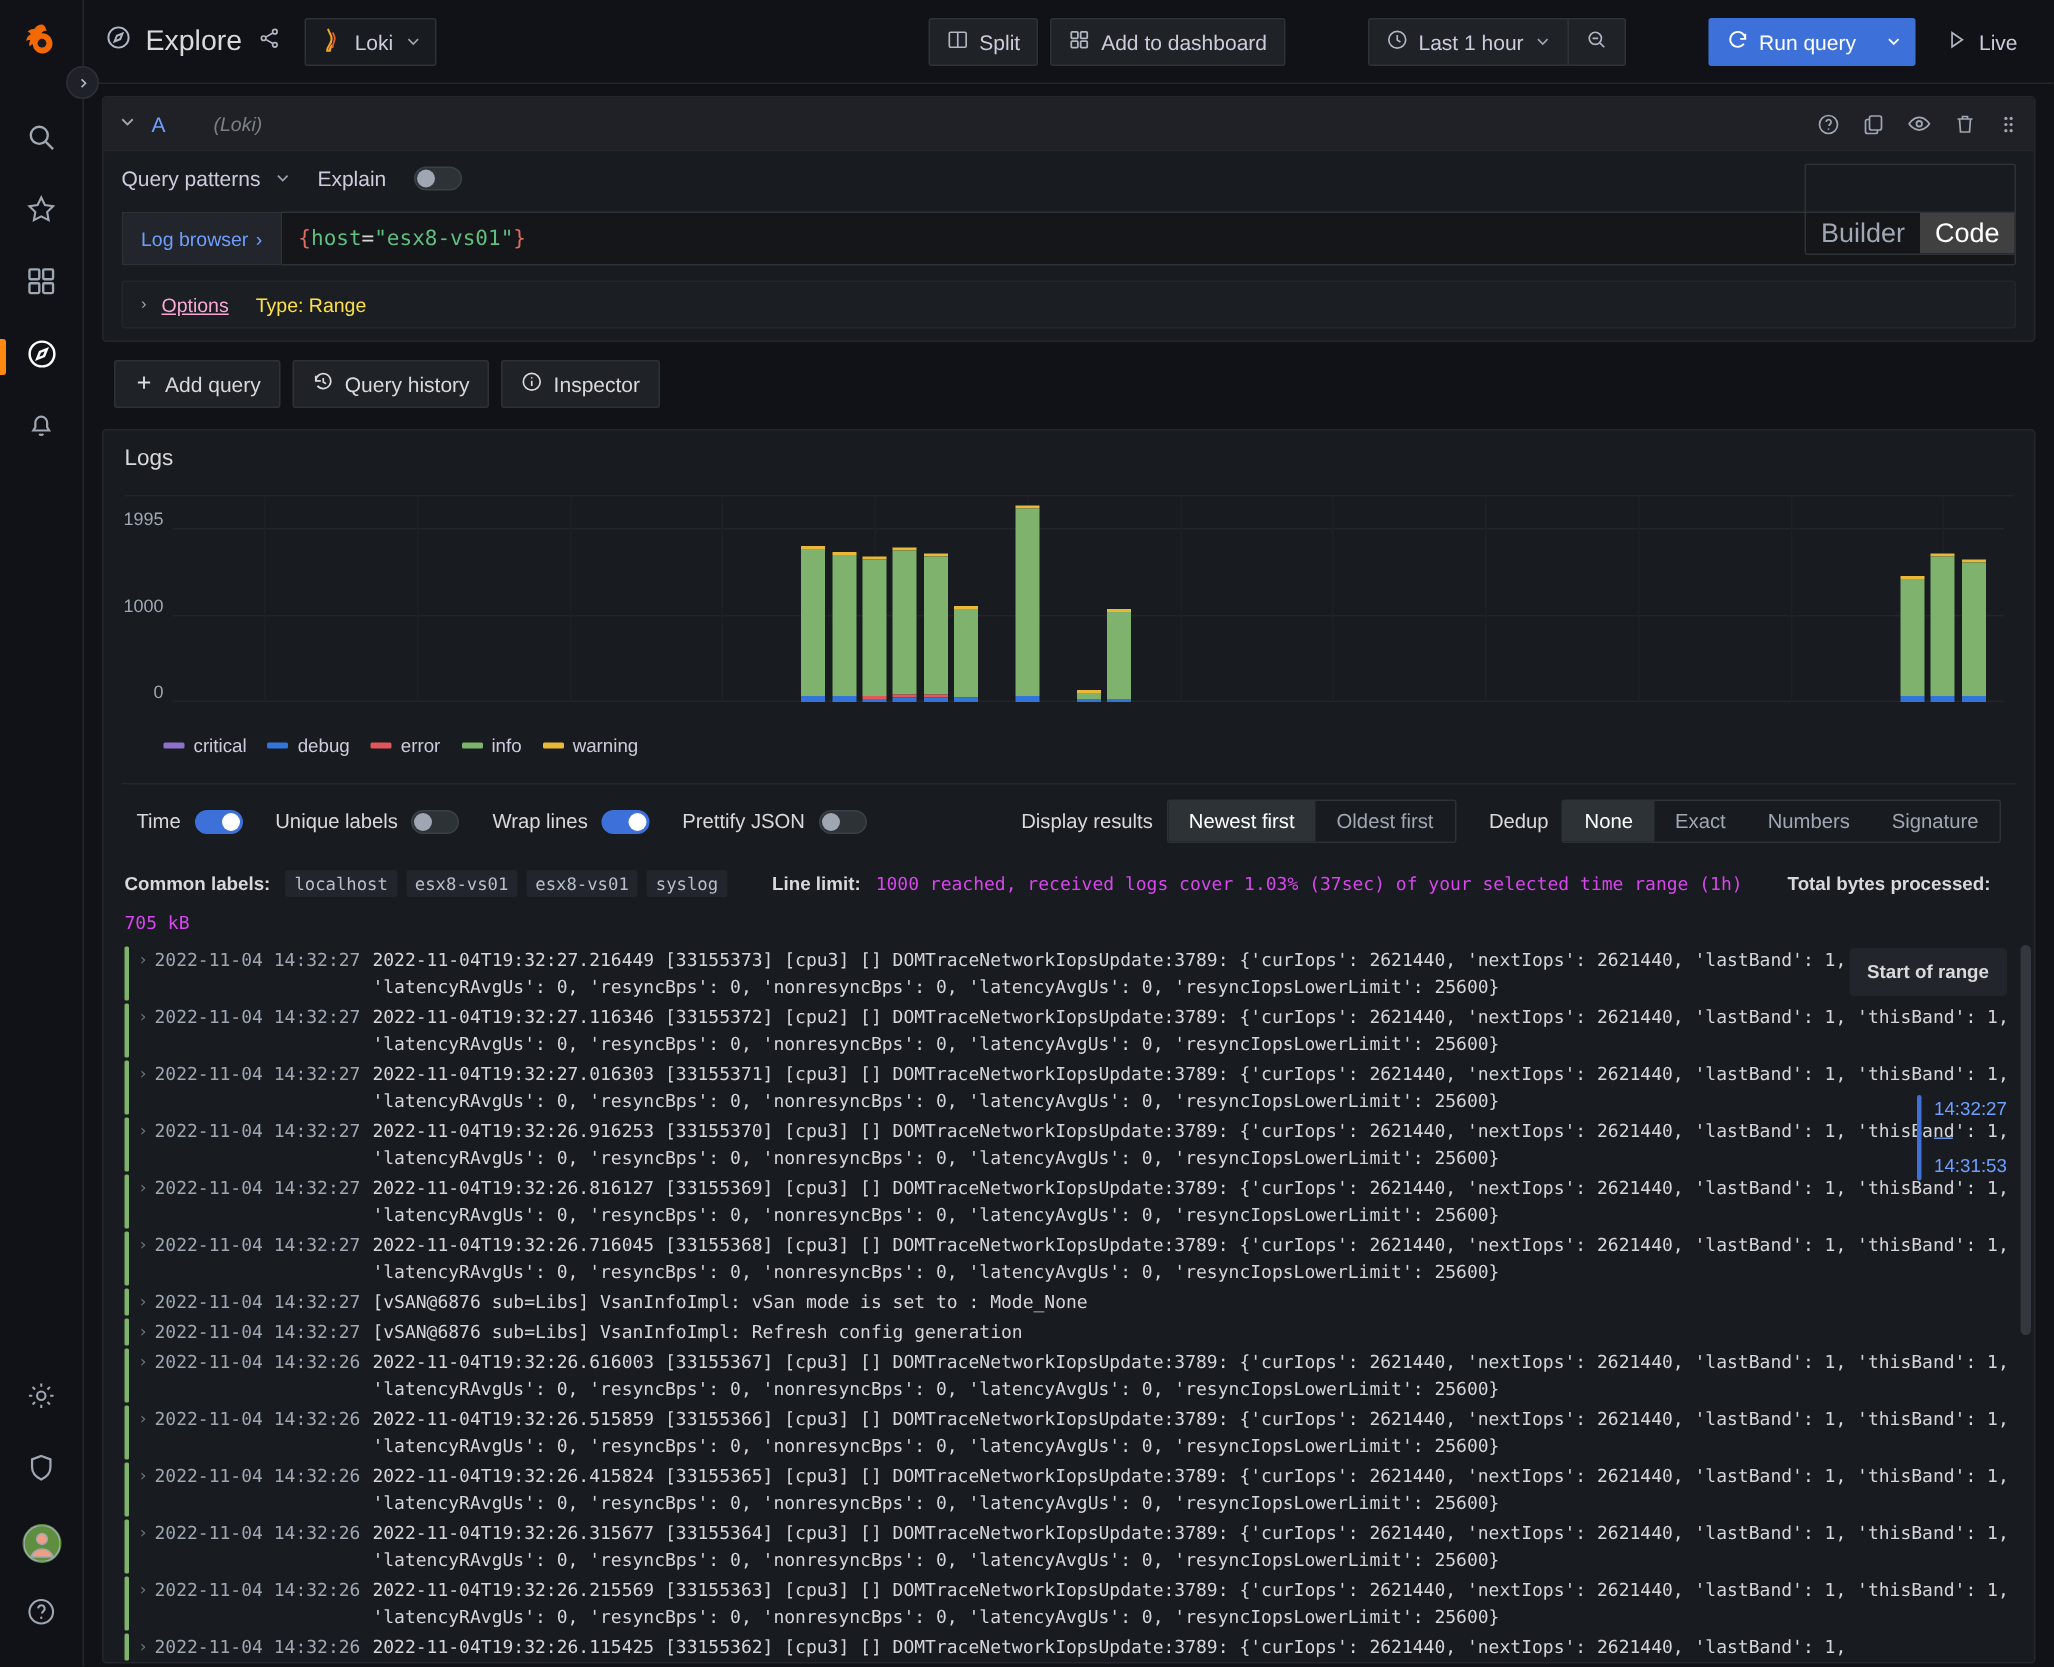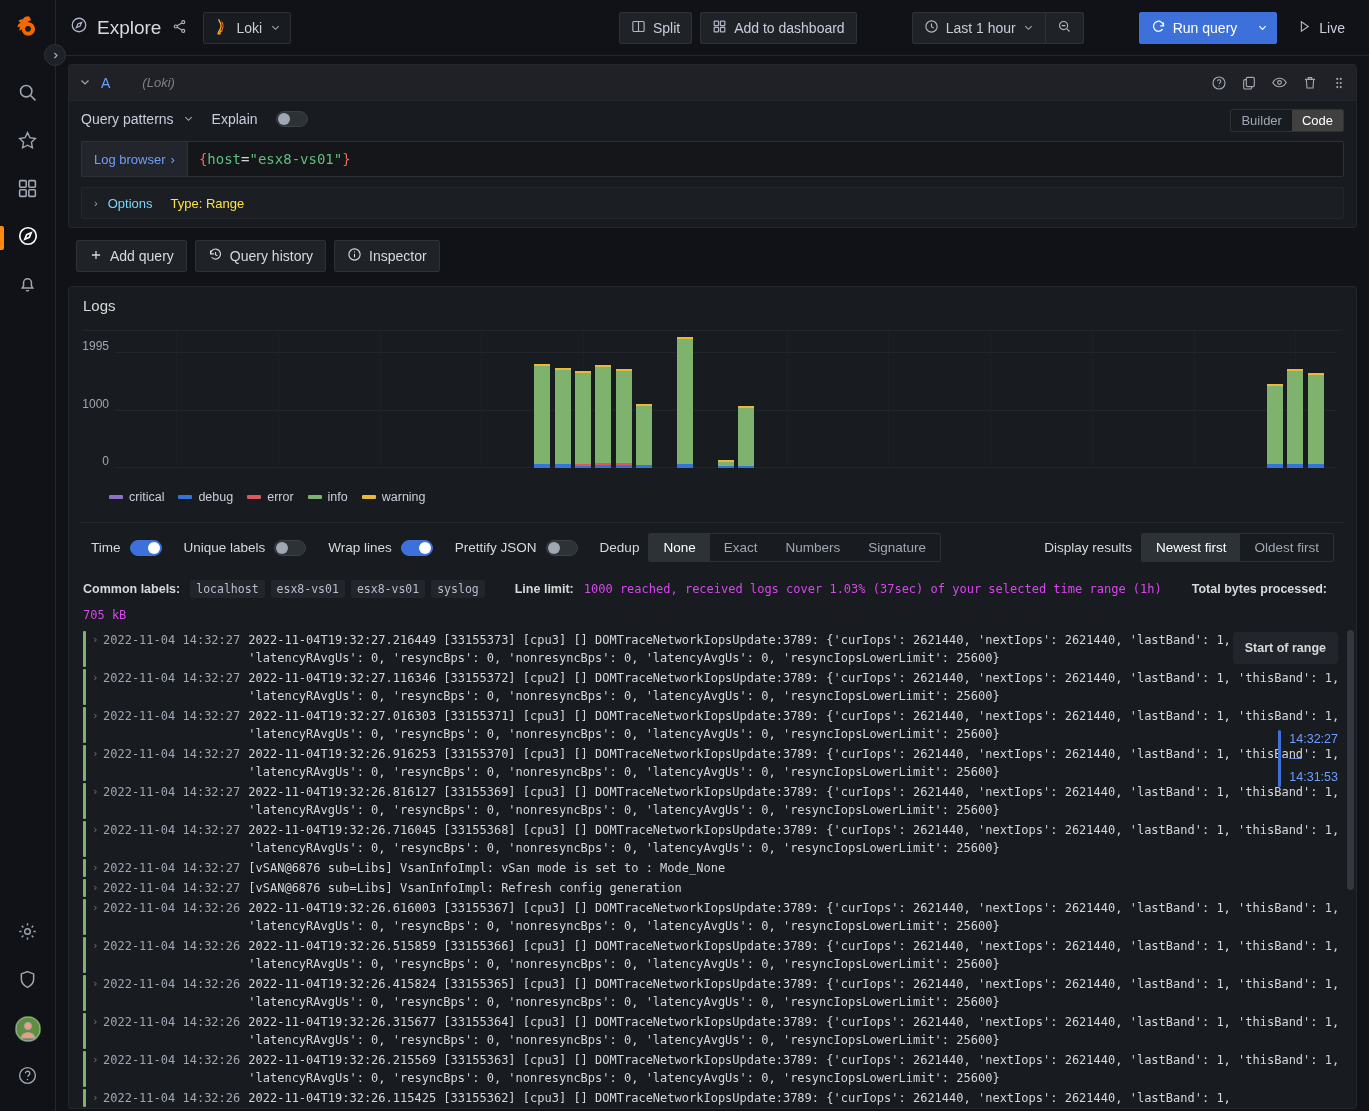--- a/index.html
+++ b/index.html
@@ -119,21 +119,21 @@
   .toggle .knob {
     position: absolute; top: 1px; left: 1px; width: 12px; height: 12px;
     border-radius: 50%; background: #9fa7b3;
   }
   .toggle.on { background: #3d71d9; border-color: #3d71d9; }
   .toggle.on .knob { left: auto; right: 1px; background: #fff; }
   .bc-toggle {
     position: absolute; right: 0; top: -2px;
     display: flex; border: 1px solid #2c3235; border-radius: 2px; overflow: hidden;
   }
-  .bc-toggle div { padding: 3px 10px; font-size: 13px; color: #9fa7b3; cursor: pointer; }
+  .bc-toggle div { padding: 3px 10px; font-size: 18px; color: #9fa7b3; cursor: pointer; margin-top: 32px; }
   .bc-toggle div.sel { background: #404040; color: #fff; font-weight: 500; }
 
   .qinput-row { display: flex; margin-top: 14px; }
   .logbrowser {
     background: #22252b; border: 1px solid #2c3235; border-right: none;
     border-radius: 2px 0 0 2px;
     display: flex; align-items: center; padding: 0 12px;
     color: #6e9fff; font-size: 13px; font-weight: 500; cursor: pointer; white-space: nowrap;
   }
   .qinput {
@@ -146,21 +146,21 @@
   .tok-key { color: #5fbf7f; }
   .tok-eq { color: #d5d5d5; }
   .tok-str { color: #5fbf7f; }
 
   .qoptions-bar {
     margin-top: 10px; background: #1b1e23;
     border: 1px solid #24262e; border-radius: 2px;
     height: 32px; display: flex; align-items: center; padding: 0 12px; gap: 10px;
   }
   .qoptions-bar .chev { color: #9fa7b3; font-size: 11px; }
-  .qo-label { font-size: 13px; color: #7dd3fc; font-weight: 500; }
+  .qo-label { font-size: 13px; color: #f9a8d4; font-weight: 500; text-decoration: underline; }
   .qo-type { font-size: 13px; color: #fde047; margin-left: 8px; }
 
   .act-row { display: flex; gap: 8px; padding: 12px 0 14px 8px; }
   .act-btn {
     display: flex; align-items: center; gap: 7px; height: 32px; padding: 0 12px;
     background: #1f2226; border: 1px solid #2c3235; border-radius: 2px;
     color: #9fa7b3; font-size: 14px; cursor: pointer;
   }
   .act-btn b { color: #d8d9da; font-weight: 400; }
 
@@ -716,34 +716,34 @@
             <div class="toggle on">
                 <span class="knob"></span>
               </div>
           </div>
           <div class="ctrl">
             <span>Prettify JSON</span>
             <div class="toggle">
                 <span class="knob"></span>
               </div>
           </div>
+          <div class="ctrl" style="margin-left:auto">
+            <span>Display results</span>
+            <div class="segctl" id="order-seg">
+                <div class="sel">Newest first</div>
+                <div>Oldest first</div>
+              </div>
+          </div>
           <div class="ctrl">
             <span>Dedup</span>
             <div class="segctl" id="dedup-seg">
                 <div class="sel">None</div>
                 <div>Exact</div>
                 <div>Numbers</div>
                 <div>Signature</div>
-              </div>
-          </div>
-          <div class="ctrl" style="margin-left:auto">
-            <span>Display results</span>
-            <div class="segctl" id="order-seg">
-                <div class="sel">Newest first</div>
-                <div>Oldest first</div>
               </div>
           </div>
         </div>
 
         <div class="meta-row">
           <span class="meta-lbl">Common labels:</span>
           <span id="chips" style="display:flex;gap:6px">
               <span class="chip">localhost</span>
               <span class="chip">esx8-vs01</span>
               <span class="chip">esx8-vs01</span>

